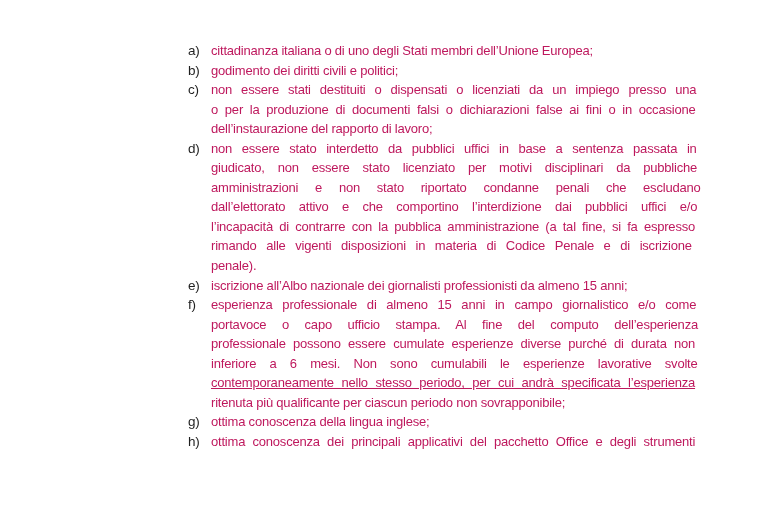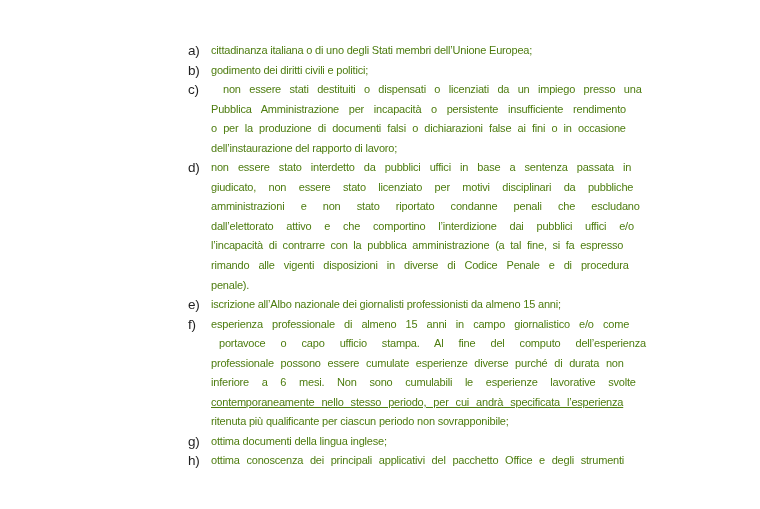--- a/index.html
+++ b/index.html
@@ -39,22 +39,22 @@
     color: #1f1f1f;
     letter-spacing: -0.2px;
   }
   .lines {
     width: 502px;
   }
   .line {
     display: block;
     height: 19.55px;
     line-height: 19.55px;
-    font-size: 11px;
-    color: #4d7c0f;
+    font-size: 13px;
+    color: #be185d;
     letter-spacing: -0.2px;
     white-space: nowrap;
   }
   .line > span {
     display: inline-block;
     white-space: nowrap;
   }
 </style>
 </head>
 <body>
@@ -71,77 +71,76 @@
   <div class="list-item">
     <div class="marker">b)</div>
     <div class="lines">
   <div class="line"><span>godimento dei diritti civili e politici;</span></div>
 </div>
   </div>
 
   <div class="list-item">
     <div class="marker">c)</div>
     <div class="lines">
-  <div class="line"><span style="word-spacing: 5.61068px; margin-left: 12px;">non essere stati destituiti o dispensati o licenziati da un impiego presso una</span></div>
+  <div class="line"><span style="word-spacing: 5.61068px;">non essere stati destituiti o dispensati o licenziati da un impiego presso una</span></div>
 
-  <div class="line"><span style="word-spacing: 6.8683px;">Pubblica Amministrazione per incapacità o persistente insufficiente rendimento</span></div>
 
   <div class="line"><span style="word-spacing: 3.37946px;">o per la produzione di documenti falsi o dichiarazioni false ai fini o in occasione</span></div>
 
   <div class="line"><span>dell’instaurazione del rapporto di lavoro;</span></div>
 </div>
   </div>
 
   <div class="list-item">
     <div class="marker">d)</div>
     <div class="lines">
   <div class="line"><span style="word-spacing: 6.28385px;">non essere stato interdetto da pubblici uffici in base a sentenza passata in</span></div>
 
   <div class="line"><span style="word-spacing: 9.58333px;">giudicato, non essere stato licenziato per motivi disciplinari da pubbliche</span></div>
 
   <div class="line"><span style="word-spacing: 13.3672px;">amministrazioni e non stato riportato condanne penali che escludano</span></div>
 
   <div class="line"><span style="word-spacing: 10.0104px;">dall’elettorato attivo e che comportino l’interdizione dai pubblici uffici e/o</span></div>
 
   <div class="line"><span style="word-spacing: 2.85417px;">l’incapacità di contrarre con la pubblica amministrazione (a tal fine, si fa espresso</span></div>
 
-  <div class="line"><span style="word-spacing: 6.22159px;">rimando alle vigenti disposizioni in diverse di Codice Penale e di procedura</span></div>
+  <div class="line"><span style="word-spacing: 6.22159px;">rimando alle vigenti disposizioni in materia di Codice Penale e di iscrizione</span></div>
 
   <div class="line"><span>penale).</span></div>
 </div>
   </div>
 
   <div class="list-item">
     <div class="marker">e)</div>
     <div class="lines">
   <div class="line"><span>iscrizione all’Albo nazionale dei giornalisti professionisti da almeno 15 anni;</span></div>
 </div>
   </div>
 
   <div class="list-item">
     <div class="marker">f)</div>
     <div class="lines">
   <div class="line"><span style="word-spacing: 6.35313px;">esperienza professionale di almeno 15 anni in campo giornalistico e/o come</span></div>
 
-  <div class="line"><span style="word-spacing: 12.2049px; margin-left: 8px;">portavoce o capo ufficio stampa. Al fine del computo dell’esperienza</span></div>
+  <div class="line"><span style="word-spacing: 12.2049px;">portavoce o capo ufficio stampa. Al fine del computo dell’esperienza</span></div>
 
   <div class="line"><span style="word-spacing: 3.87153px;">professionale possono essere cumulate esperienze diverse purché di durata non</span></div>
 
   <div class="line"><span style="word-spacing: 9.89844px;">inferiore a 6 mesi. Non sono cumulabili le esperienze lavorative svolte</span></div>
 
   <div class="line"><span style="word-spacing: 4.125px; text-decoration: underline;">contemporaneamente nello stesso periodo, per cui andrà specificata l’esperienza</span></div>
 
   <div class="line"><span>ritenuta più qualificante per ciascun periodo non sovrapponibile;</span></div>
 </div>
   </div>
 
   <div class="list-item">
     <div class="marker">g)</div>
     <div class="lines">
-  <div class="line"><span>ottima documenti della lingua inglese;</span></div>
+  <div class="line"><span>ottima conoscenza della lingua inglese;</span></div>
 </div>
   </div>
 
   <div class="list-item">
     <div class="marker">h)</div>
     <div class="lines">
   <div class="line"><span style="word-spacing: 3.85781px; text-align: center;">ottima conoscenza dei principali applicativi del pacchetto Office e degli strumenti</span></div>
 
 </div>
   </div>

